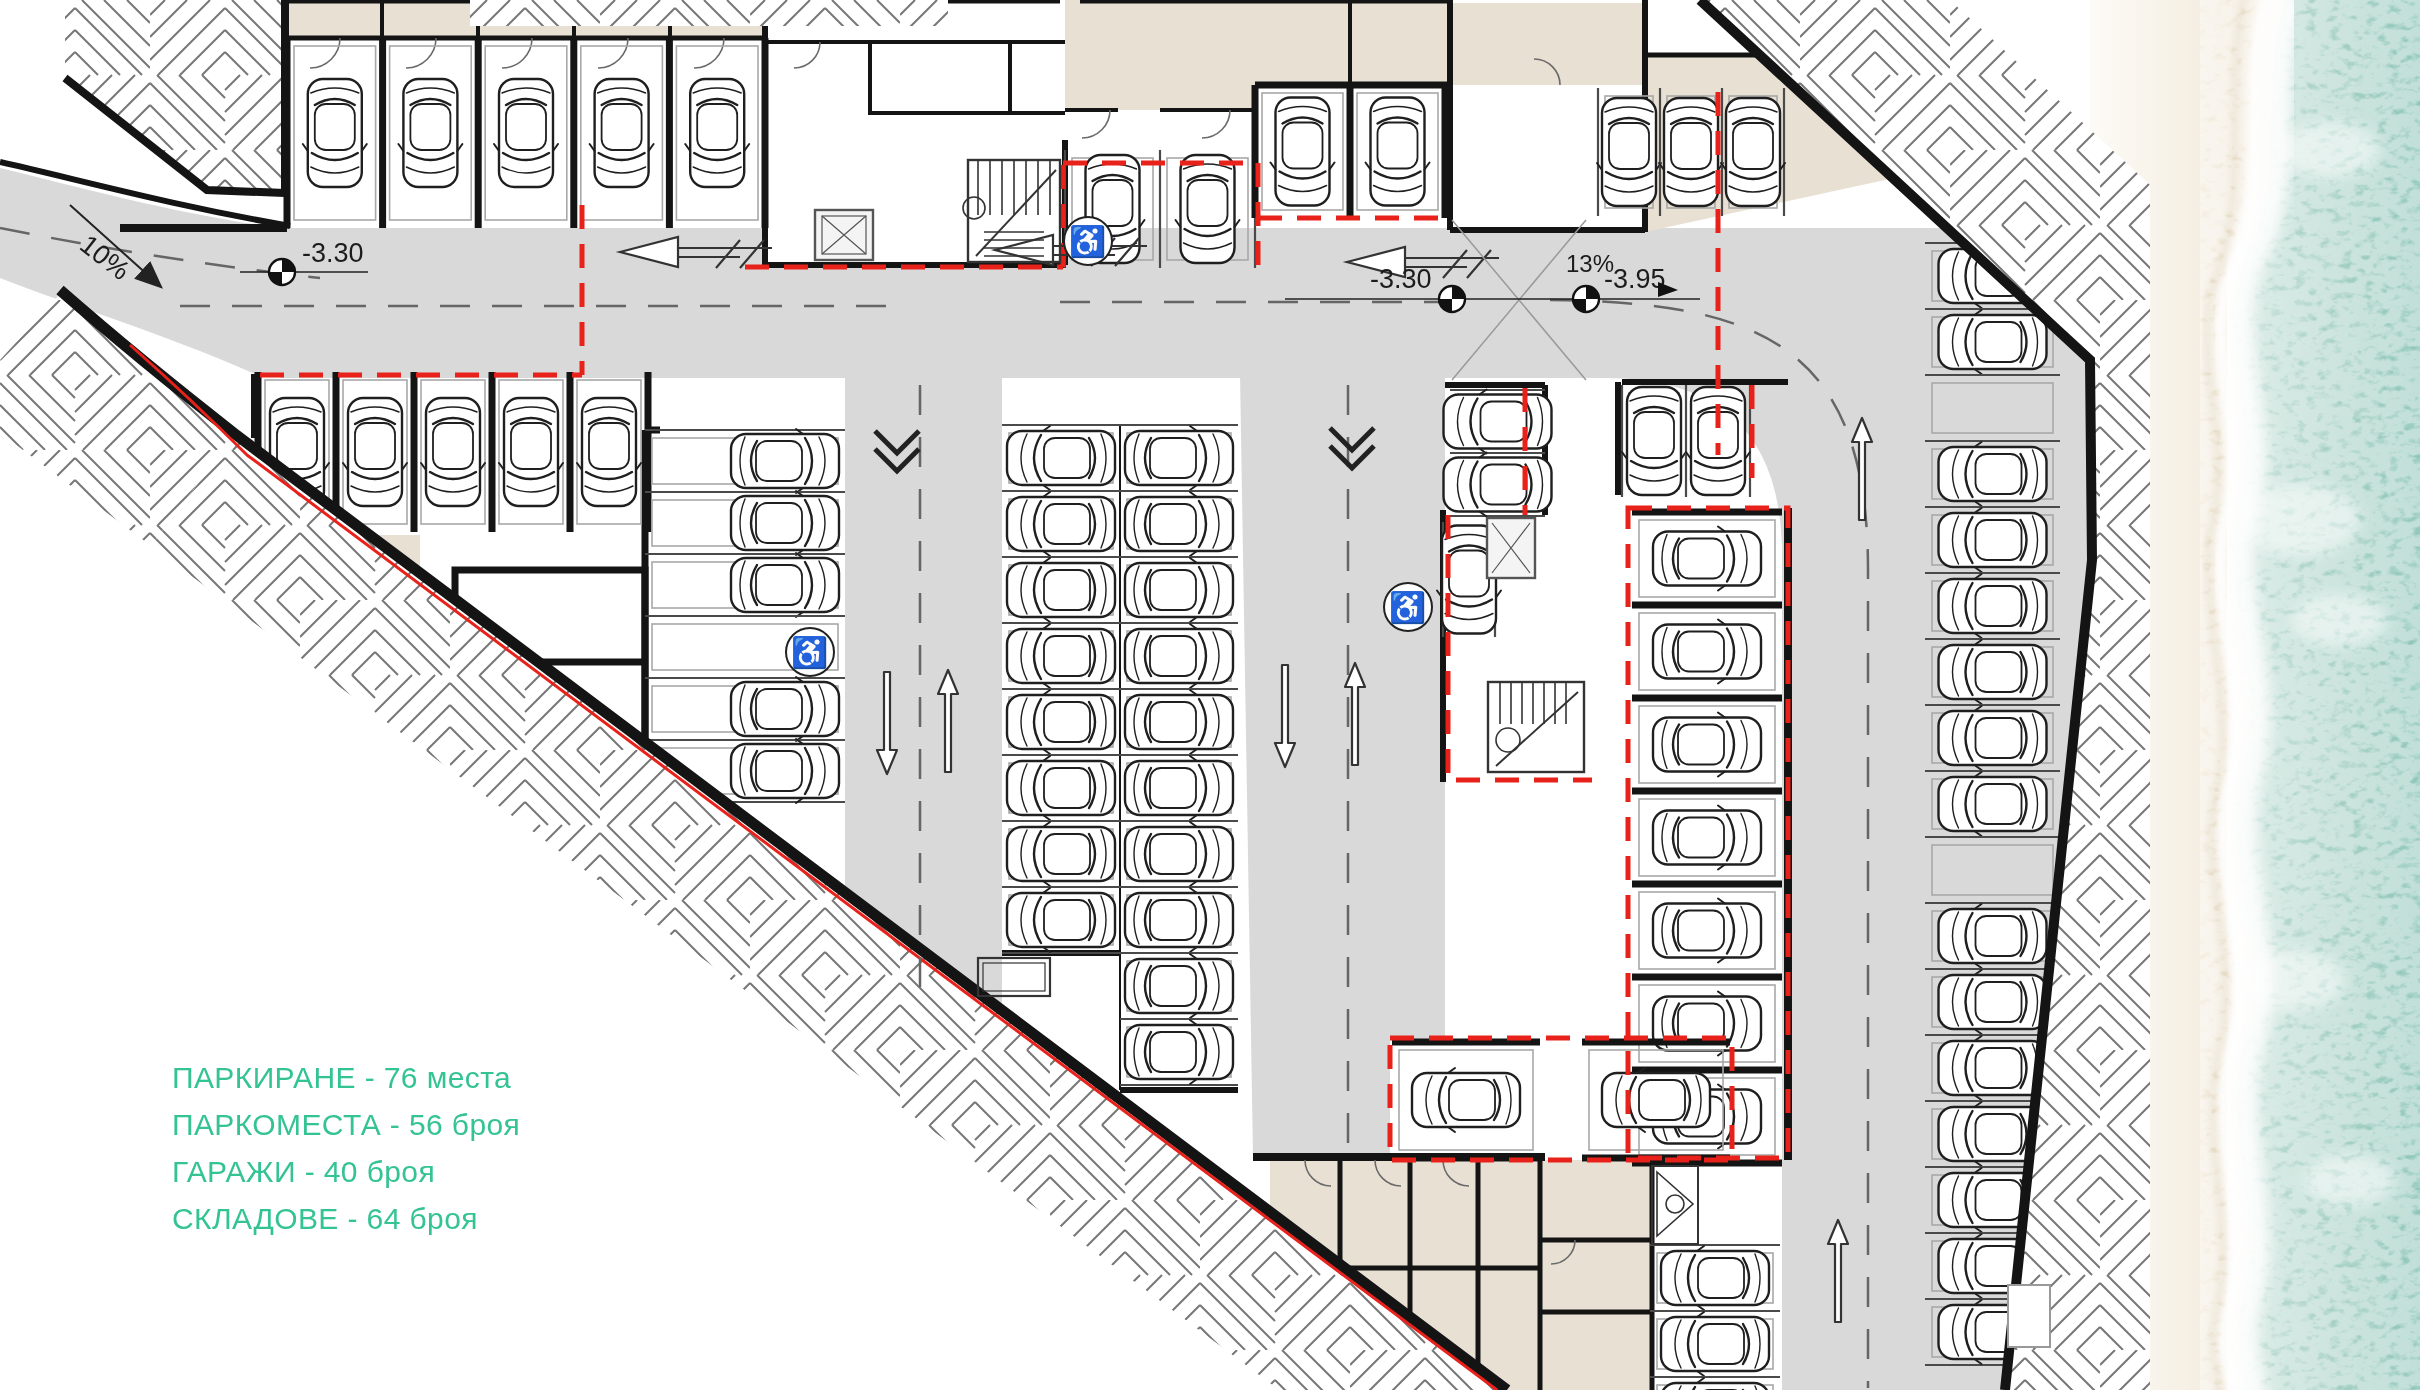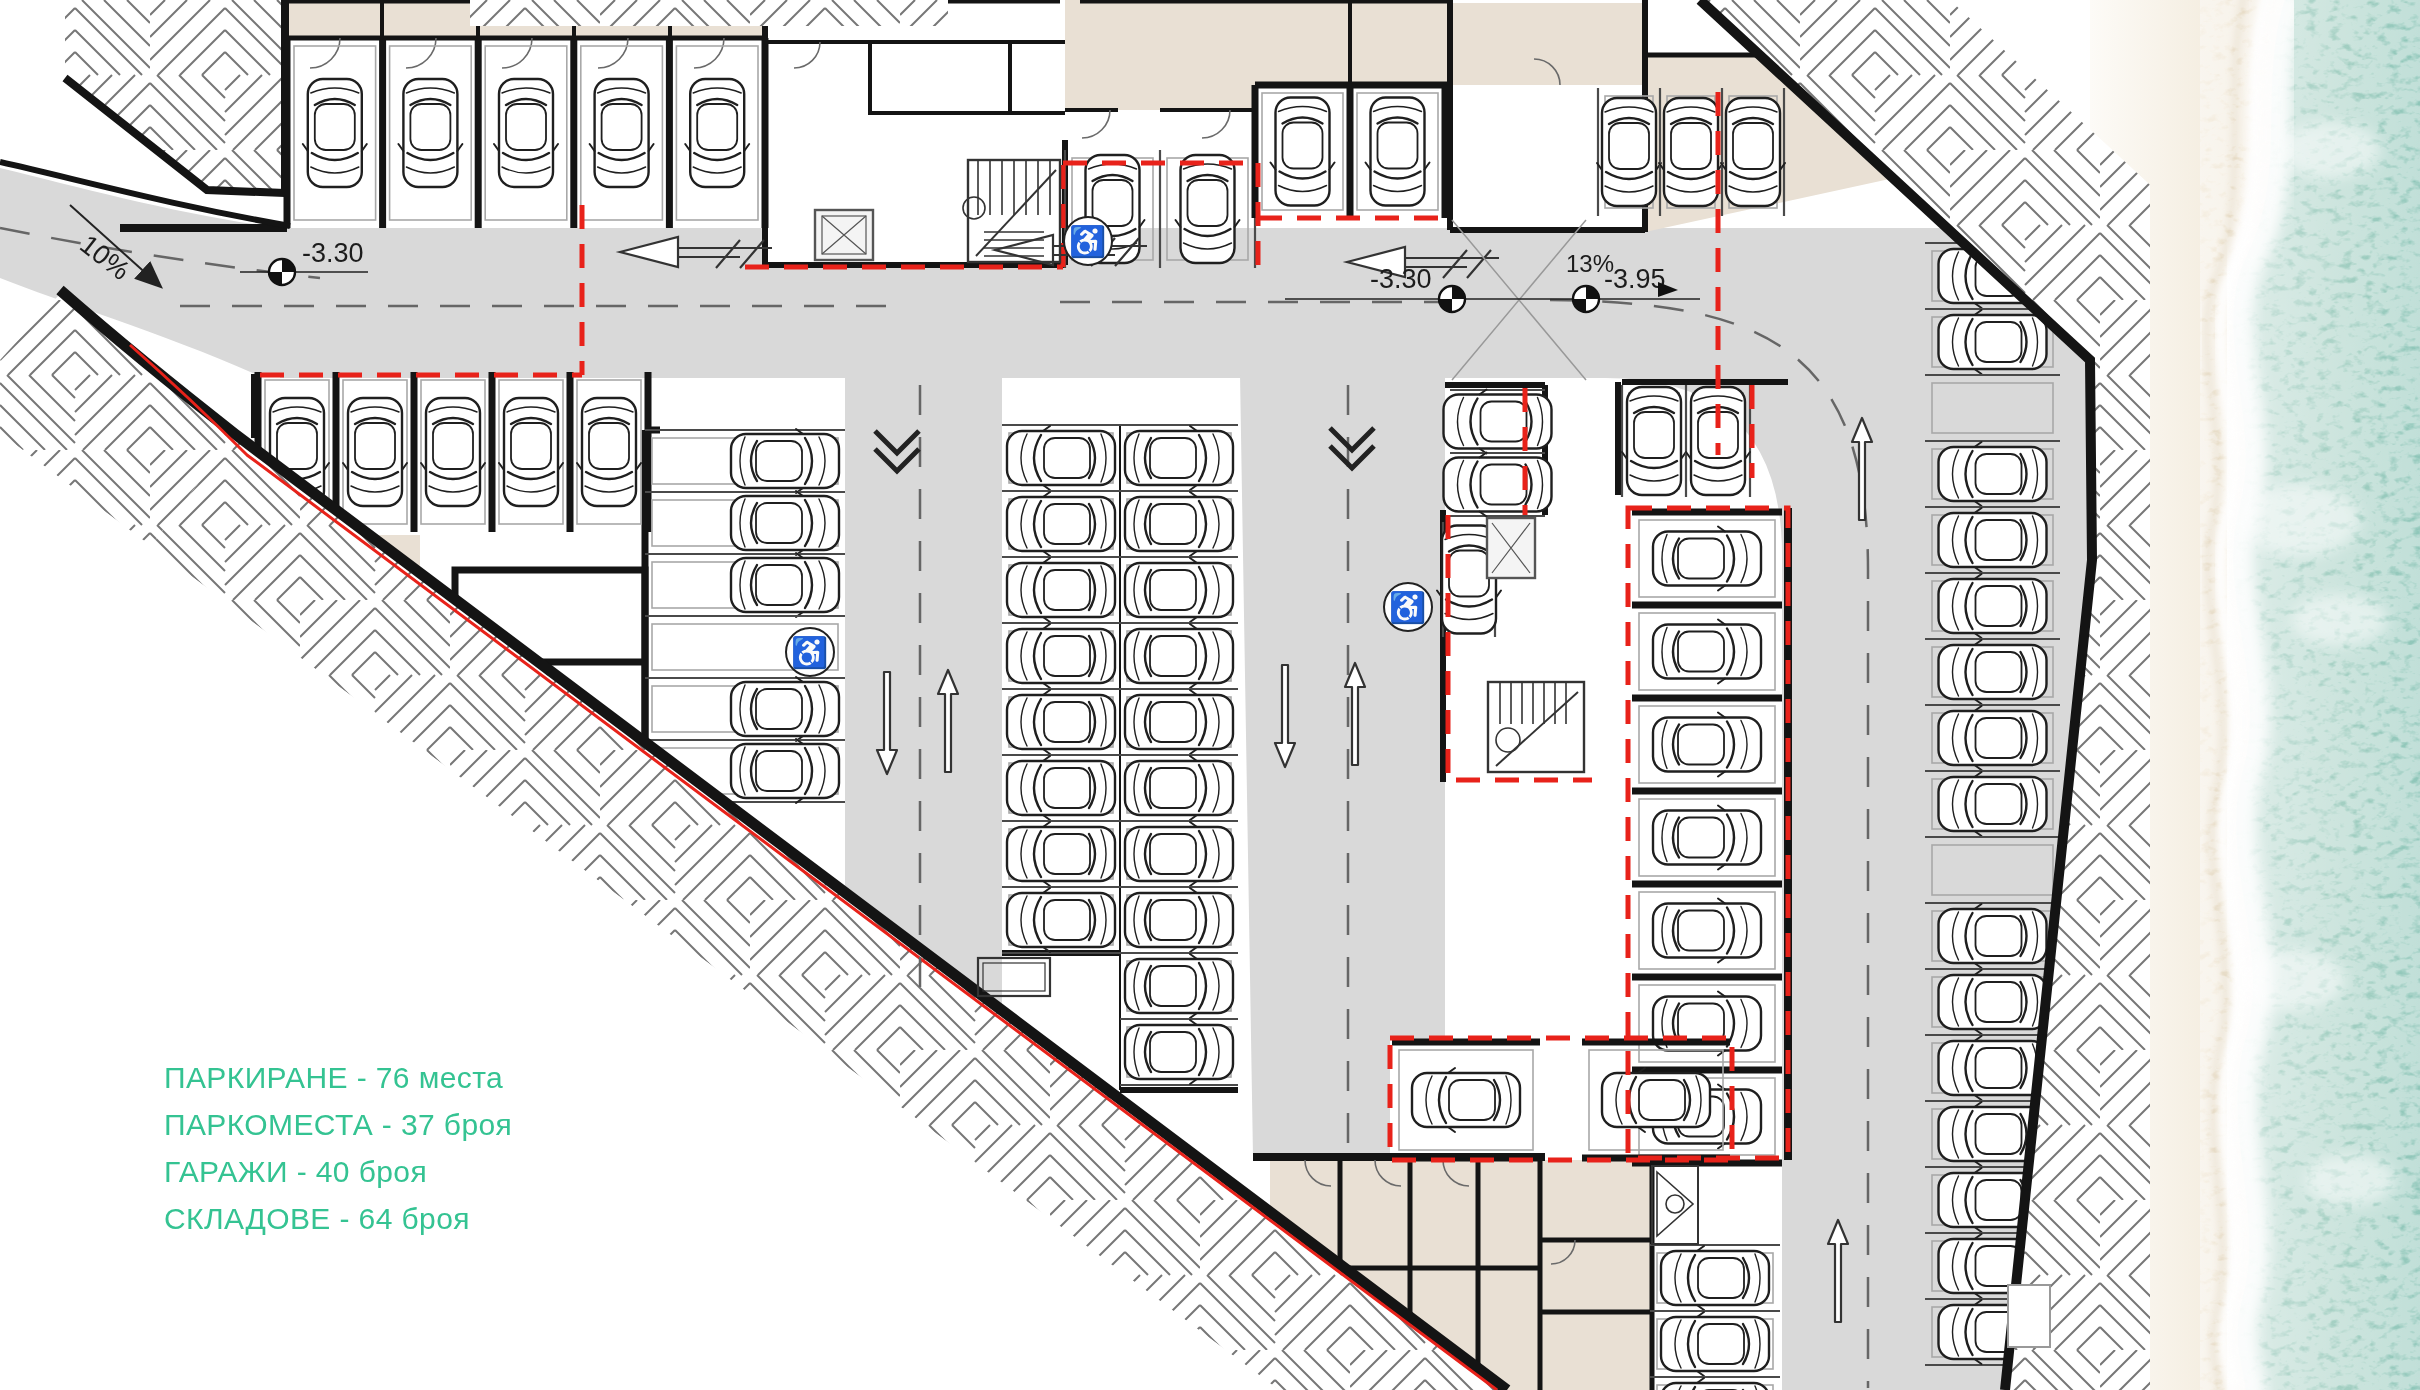--- a/index.html
+++ b/index.html
@@ -1,19 +1,19 @@
 <!DOCTYPE html>
 <html><head>
 <meta charset="utf-8">
 <style>
   html,body{margin:0;padding:0;background:#fff;}
   .stage{position:relative;width:2420px;height:1390px;background:#fff;overflow:hidden;
          font-family:"Liberation Sans",sans-serif;}
   .stage svg{position:absolute;left:0;top:0;}
-  .legend{position:absolute;left:164px;top:1054px;font-size:30px;line-height:47px;
+  .legend{position:absolute;left:172px;top:1054px;font-size:30px;line-height:47px;
           letter-spacing:.4px;font-family:"Liberation Sans",sans-serif;}
   .legend .l4{}
   text{font-family:"Liberation Sans",sans-serif;fill:#1c1c1c;}
 </style>
 </head>
 <body>
 
 <div class="stage">
 <svg width="2420" height="1390" viewBox="0 0 2420 1390">
   <defs>
@@ -542,17 +542,17 @@
       <circle cx="810" cy="652" r="24" fill="#fff" stroke="#222" stroke-width="2"></circle>
       <text x="810" y="663">♿</text>
       <circle cx="1408" cy="607" r="24" fill="#fff" stroke="#222" stroke-width="2"></circle>
       <text x="1408" y="618">♿</text>
     </g>
   </g>
 </svg>
 
 <div class="legend" style="color: rgb(52, 195, 146);">
   <div>ПАРКИРАНЕ - 76 места</div>
-  <div>ПАРКОМЕСТА - 37 броя</div>
+  <div>ПАРКОМЕСТА - 56 броя</div>
   <div>ГАРАЖИ - 40 броя</div>
   <div class="l4">СКЛАДОВЕ - 64 броя</div>
 </div>
 </div>
 
 </body></html>

